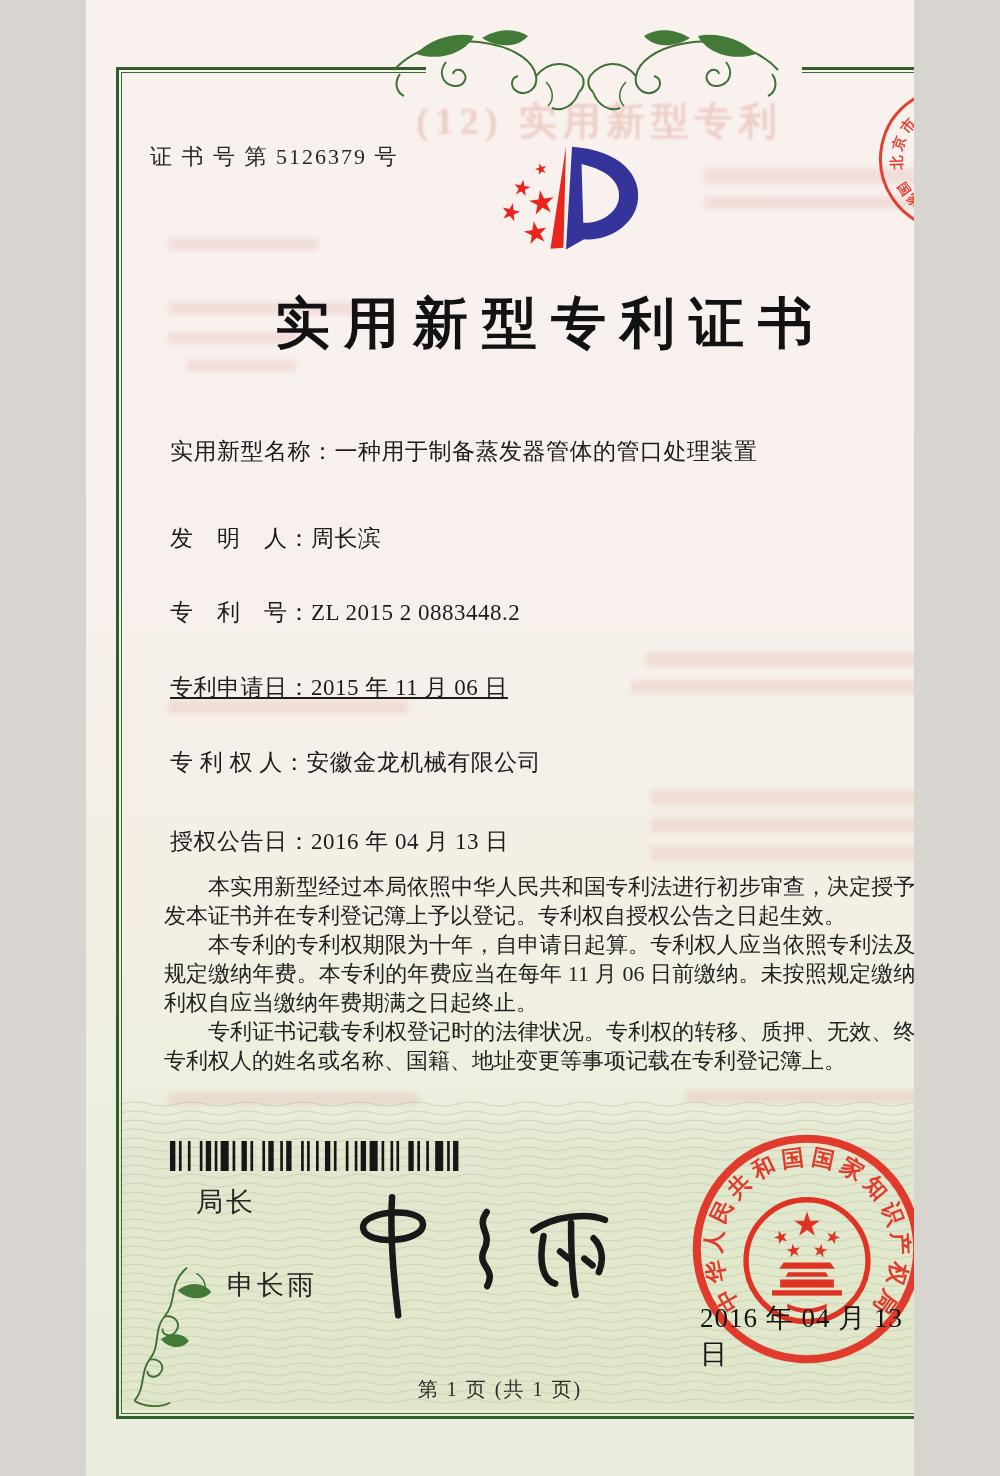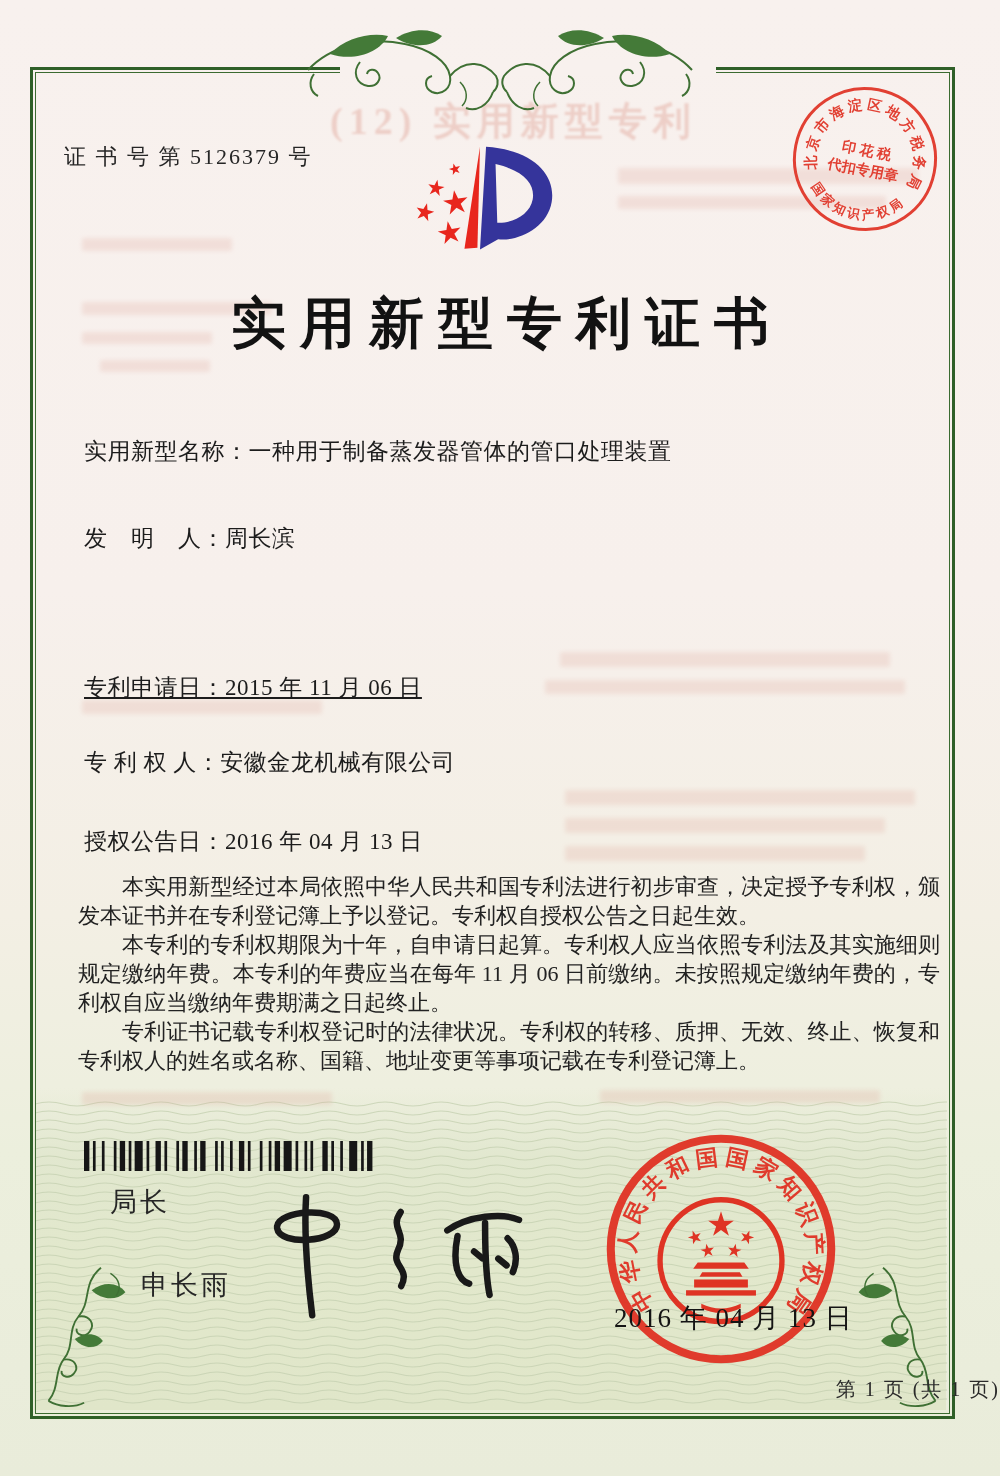--- a/index.html
+++ b/index.html
@@ -1,53 +1,53 @@
 <!DOCTYPE html>
 <html><head>
 <meta charset="utf-8">
 <style>
   html,body{margin:0;padding:0;background:#d8d4cf;}
   .page{
-    position:relative; width:1000px; height:1476px; margin:0 auto; overflow:hidden;
+    position:relative; width:828px; height:1476px; margin:0 auto; overflow:hidden;
     background:linear-gradient(180deg,#f8f1ee 0%,#f7f0ec 40%,#f3efe4 62%,#ecefdd 78%,#e9ecda 100%);
     font-family:"Liberation Serif","DejaVu Serif",serif; color:#1f1f1f;
   }
   .abs{position:absolute;}
   
   .frame{left:30px; top:67px; width:919px; height:1346px; border:3px solid #2f5f28; z-index:2;}
   .frame-inner{position:absolute; left:2px; top:2px; right:2px; bottom:2px; border:1px solid #3b6b31;}
   
   .wave-tint{left:34px; top:1088px; width:912px; height:322px; z-index:1;
     background:linear-gradient(180deg, rgba(226,232,208,0) 0%, rgba(222,229,202,.75) 22%, #e2e8cc 55%, #e0e6c9 100%);}
   #waves{left:35px; top:1098px; z-index:1;}
   
   .ghost{z-index:1; color:#dfa093; opacity:.42; filter:blur(1px); font-weight:bold; letter-spacing:6px;}
   .gblock{position:absolute; background:#dda094; opacity:.22; filter:blur(2px); border-radius:2px; z-index:1;}
   
   .cert-no{left:64px; top:142px; font-size:22px; letter-spacing:2px; color:#262626; z-index:3;}
   .logo{left:404px; top:126px; z-index:3;}
   .tax-stamp{left:790px; top:84px; z-index:4; transform:rotate(9deg); opacity:.92;}
   .title{left:0; top:287px; width:100%; text-align:center; font-size:55px; font-weight:bold;
-    letter-spacing:14px; text-indent:14px; color:#121212; z-index:3;}
+    letter-spacing:14px; text-indent:14px; color:#121212; z-index:3;padding-left:44px;}
   
   .field{left:84px; font-size:23px; color:#1c1c1c; letter-spacing:.5px; z-index:3;}
   .f-name{top:436px;} .f-inv{top:523px;} .f-pat{top:597px;}
   .f-fil{top:672px;text-decoration:underline;} .f-own{top:747px;} .f-grant{top:826px;text-align:right;}
   
   .paras{left:78px; top:872px; width:862px; z-index:3; font-size:22px; line-height:29px;
     text-align:justify; color:#222;}
   .paras p{margin:0; text-indent:2em;}
   
   #barcode-svg{left:84px; top:1141px; z-index:3;}
   .director-title{left:110px; top:1184px; font-size:27px; font-family:"Liberation Sans","DejaVu Sans",sans-serif; color:#262626; z-index:3; letter-spacing:3px;}
   .director-name{left:110px; top:1267px; font-size:27px; font-family:"Liberation Sans","DejaVu Sans",sans-serif; color:#262626; z-index:3; letter-spacing:3px;margin-left:31px;}
   .sig{left:252px; top:1176px; z-index:3; transform:rotate(-2deg);}
   .seal{left:600px; top:1128px; z-index:4; opacity:.95;}
   .seal-date{left:614px; top:1300px; z-index:5; font-size:27px; letter-spacing:1px; color:#141414;}
-  .footer{left:0; top:1376px; width:100%; text-align:right; font-size:20px; color:#2a2a2a; z-index:3; letter-spacing:2px;}
+  .footer{left:0; top:1376px; width:100%; text-align:center; font-size:20px; color:#2a2a2a; z-index:3; letter-spacing:2px;}
   
   .stamp-red{fill:#e03224;}
   .stamp-arc{font-family:"Liberation Serif",serif; font-weight:bold;}
   .seal-arc{font-family:"Liberation Sans",sans-serif; font-weight:bold;}
   .ornament{z-index:3;}
 </style>
 </head>
 <body>
 
 <div class="page">
@@ -184,20 +184,21 @@
       </text>
       <text x="100" y="95" text-anchor="middle" class="stamp-red stamp-arc" font-size="19">印 花 税</text>
       <text x="100" y="121" text-anchor="middle" class="stamp-red stamp-arc" font-size="19">代扣专用章</text>
     </g>
   </svg>
 
   <div class="abs title">实用新型专利证书</div>
 
   <div class="abs field f-inv">发　明　人：周长滨</div>
   <div class="abs field f-name">实用新型名称：一种用于制备蒸发器管体的管口处理装置</div>
+  <div class="abs field f-pat">专　利　号：ZL 2015 2 0883448.2</div>
   <div class="abs field f-fil">专利申请日：2015 年 11 月 06 日</div>
   <div class="abs field f-own">专 利 权 人：安徽金龙机械有限公司</div>
   <div class="abs field f-grant">授权公告日：2016 年 04 月 13 日</div>
 
   <div class="abs paras">
     <p>本实用新型经过本局依照中华人民共和国专利法进行初步审查，决定授予专利权，颁发本证书并在专利登记簿上予以登记。专利权自授权公告之日起生效。</p>
     <p>本专利的专利权期限为十年，自申请日起算。专利权人应当依照专利法及其实施细则规定缴纳年费。本专利的年费应当在每年 11 月 06 日前缴纳。未按照规定缴纳年费的，专利权自应当缴纳年费期满之日起终止。</p>
     <p>专利证书记载专利权登记时的法律状况。专利权的转移、质押、无效、终止、恢复和专利权人的姓名或名称、国籍、地址变更等事项记载在专利登记簿上。</p>
   </div>
 

